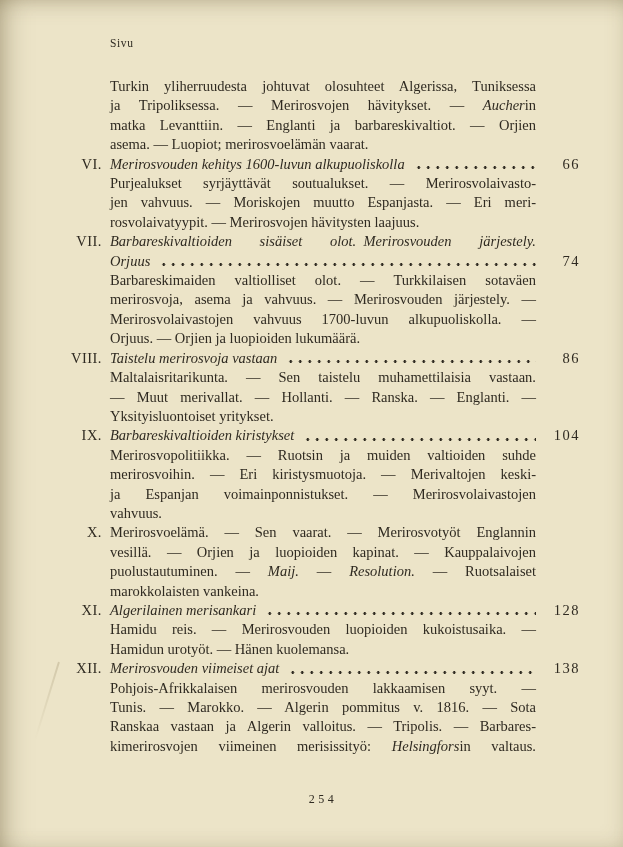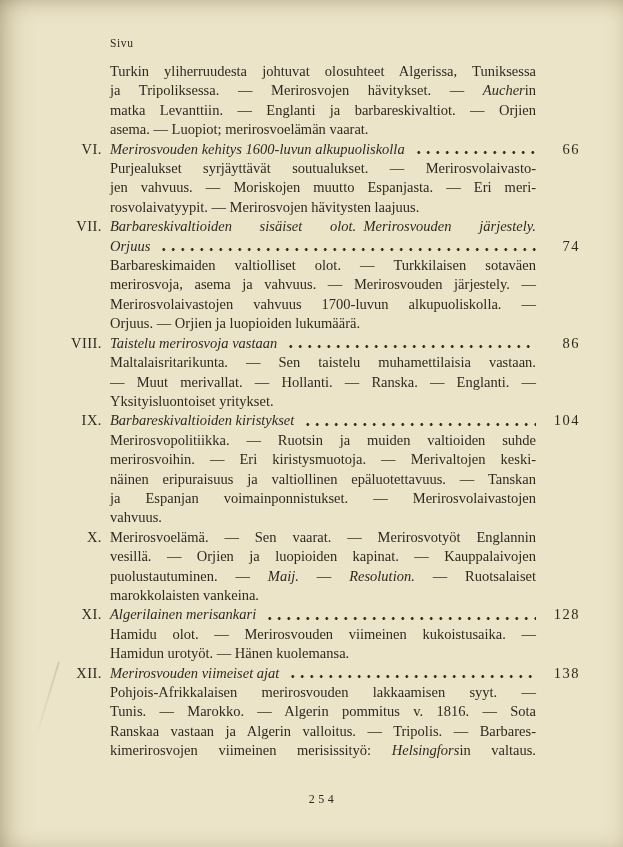--- a/index.html
+++ b/index.html
@@ -25,21 +25,21 @@
     transform: rotate(17deg);
     background: linear-gradient(rgba(118,102,62,.22), rgba(118,102,62,0));
     border-radius: 2px;
   }
   .sivu-label {
     position: absolute; top: 37px; left: 110px; width: 480px;
     text-align: left;
     font-size: 11.5px; letter-spacing: 0.6px;
   }
   .text-block {
-    position: absolute; top: 62px; left: 110px; width: 426px;
+    position: absolute; top: 77px; left: 110px; width: 426px;
     font-size: 14.5px; line-height: 19.4px;
   }
   .ln {
     text-align: justify;
     text-align-last: justify;
     white-space: normal;
   }
   .ln.last {
     text-align: left;
     text-align-last: auto;
@@ -128,39 +128,38 @@
       </div>
       <div class="entry">
         <span class="numeral">IX.</span>
         <div class="hrow">
           <span class="ttext">Barbareskivaltioiden kiristykset</span>
           <span class="leader"></span>
           <span class="pageno">104</span>
         </div>
         <div class="ln"><span>Merirosvopolitiikka. — Ruotsin ja muiden valtioiden suhde</span></div>
         <div class="ln"><span>merirosvoihin. — Eri kiristysmuotoja. — Merivaltojen keski-</span></div>
-        <div class="ln"><span>näinen eripuraisuus ja valtiollinen epäluotettavuus. — Tanskan</span></div>
         <div class="ln"><span>ja Espanjan voimainponnistukset. — Merirosvolaivastojen</span></div>
         <div class="ln last"><span>vahvuus.</span></div>
       </div>
       <div class="entry">
         <span class="numeral">X.</span>
         <div class="ln"><span>Merirosvoelämä. — Sen vaarat. — Merirosvotyöt Englannin</span></div>
         <div class="ln"><span>vesillä. — Orjien ja luopioiden kapinat. — Kauppalaivojen</span></div>
         <div class="ln"><span>puolustautuminen. — </span><i>Maij.</i><span> — </span><i>Resolution.</i><span> — Ruotsalaiset</span></div>
         <div class="ln last"><span>marokkolaisten vankeina.</span></div>
       </div>
       <div class="entry">
         <span class="numeral">XI.</span>
         <div class="hrow">
           <span class="ttext">Algerilainen merisankari</span>
           <span class="leader"></span>
           <span class="pageno">128</span>
         </div>
-        <div class="ln"><span>Hamidu olot. — Merirosvouden viimeinen kukoistusaika. —</span></div>
+        <div class="ln"><span>Hamidu reis. — Merirosvouden luopioiden kukoistusaika. —</span></div>
         <div class="ln last"><span>Hamidun urotyöt. — Hänen kuolemansa.</span></div>
       </div>
       <div class="entry">
         <span class="numeral">XII.</span>
         <div class="hrow">
           <span class="ttext">Merirosvouden viimeiset ajat</span>
           <span class="leader"></span>
           <span class="pageno">138</span>
         </div>
         <div class="ln"><span>Pohjois-Afrikkalaisen merirosvouden lakkaamisen syyt. —</span></div>

